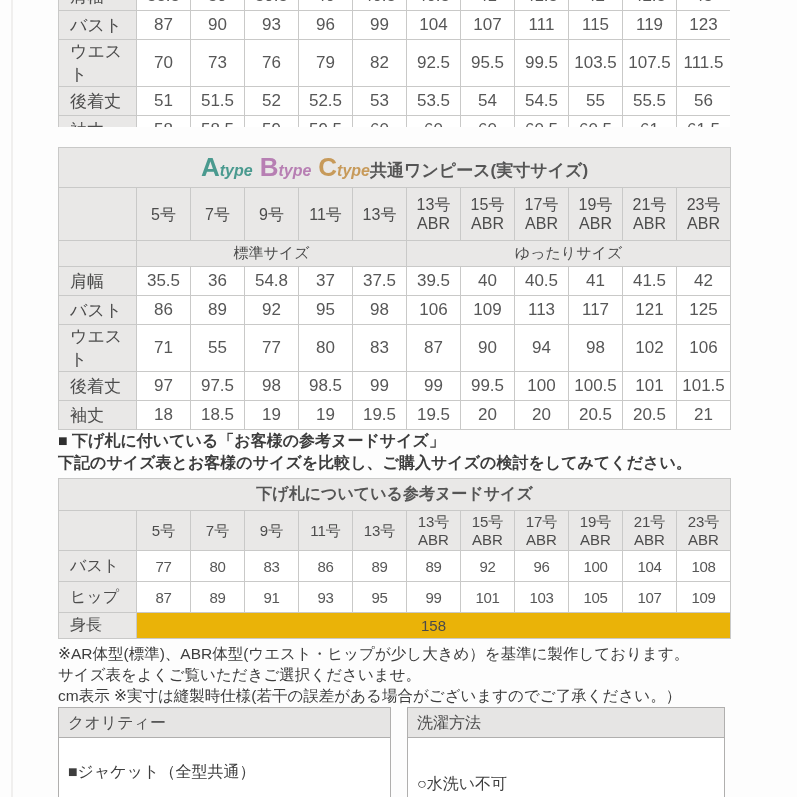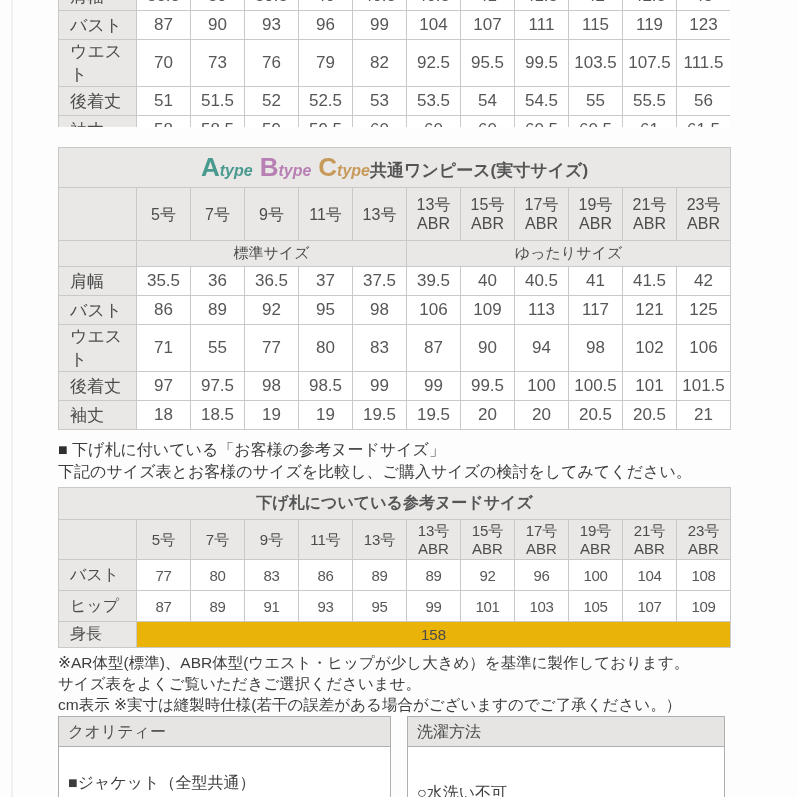--- a/index.html
+++ b/index.html
@@ -32,21 +32,21 @@
   .t2{margin-top:20px;}
   .t2 td.trow{height:39px;}
   .t2 td.hdr{height:52px;}
   .t2 td.grp{height:25px;text-align:center;}
   .t2 td.lbl,.t2 td.val{height:28px;}
   .type-big{font-size:26px;font-weight:bold;}
   .type-small{font-size:16px;font-weight:bold;font-style:italic;}
   .type-group{margin-right:7px;}
 
   
-  .note-block{margin-top:9px;font-size:16px;line-height:22px;color:#3d3d3d;}
+  .note-block{margin-top:0;font-size:16px;line-height:22px;color:#3d3d3d;font-weight:bold;}
   .note-block .sq{color:#2f2f2f;}
 
   
   .t3{margin-top:4px;}
   .t3 td.trow{height:31px;font-size:16px;}
   .t3 td.hdr{height:39px;font-size:15px;line-height:18px;}
   .t3 td.lbl{font-size:16px;}
   .t3 td.val{height:30px;font-size:15px;letter-spacing:-0.3px;}
   .t3 td.height-val{height:25px;font-size:15px;background:#eab308;}
   .t3 td.lbl-sm{height:25px;}
@@ -55,21 +55,21 @@
   .footnotes{margin-top:4px;font-size:15.5px;line-height:21px;color:#3d3d3d;}
 
   
   .boxes{margin-top:1px;display:flex;}
   .info-box{border:1px solid #b0afae;background:#fff;height:110px;}
   .box-quality{width:331px;margin-right:16px;}
   .box-wash{width:316px;}
   .box-head{background:#e6e5e4;border-bottom:1px solid #b0afae;height:29px;line-height:29px;
             padding-left:9px;font-size:16px;color:#4c4c4c;}
   .box-body{padding:8px 9px 0 9px;font-size:16px;line-height:17.5px;color:#3d3d3d;}
-  .box-quality .box-body{padding-top:27px;}
+  .box-quality .box-body{padding-top:27px;font-family:Liberation Mono, monospace;}
   .box-wash .box-body{padding-top:37px;}
 </style>
 </head>
 <body>
 
 <div class="page">
   <div class="left-edge-line"></div>
   <div class="content">
 
     <div class="t1wrap">
@@ -186,21 +186,21 @@
           </tr>
           <tr>
             <td class="grp"></td>
             <td class="grp" colspan="5">標準サイズ</td>
             <td class="grp" colspan="6">ゆったりサイズ</td>
           </tr>
           <tr>
             <td class="lbl">肩幅</td>
             <td class="val">35.5</td>
             <td class="val">36</td>
-            <td class="val">36.5</td>
+            <td class="val">54.8</td>
             <td class="val">37</td>
             <td class="val">37.5</td>
             <td class="val">39.5</td>
             <td class="val">40</td>
             <td class="val">40.5</td>
             <td class="val">41</td>
             <td class="val">41.5</td>
             <td class="val">42</td>
           </tr>
           <tr>

